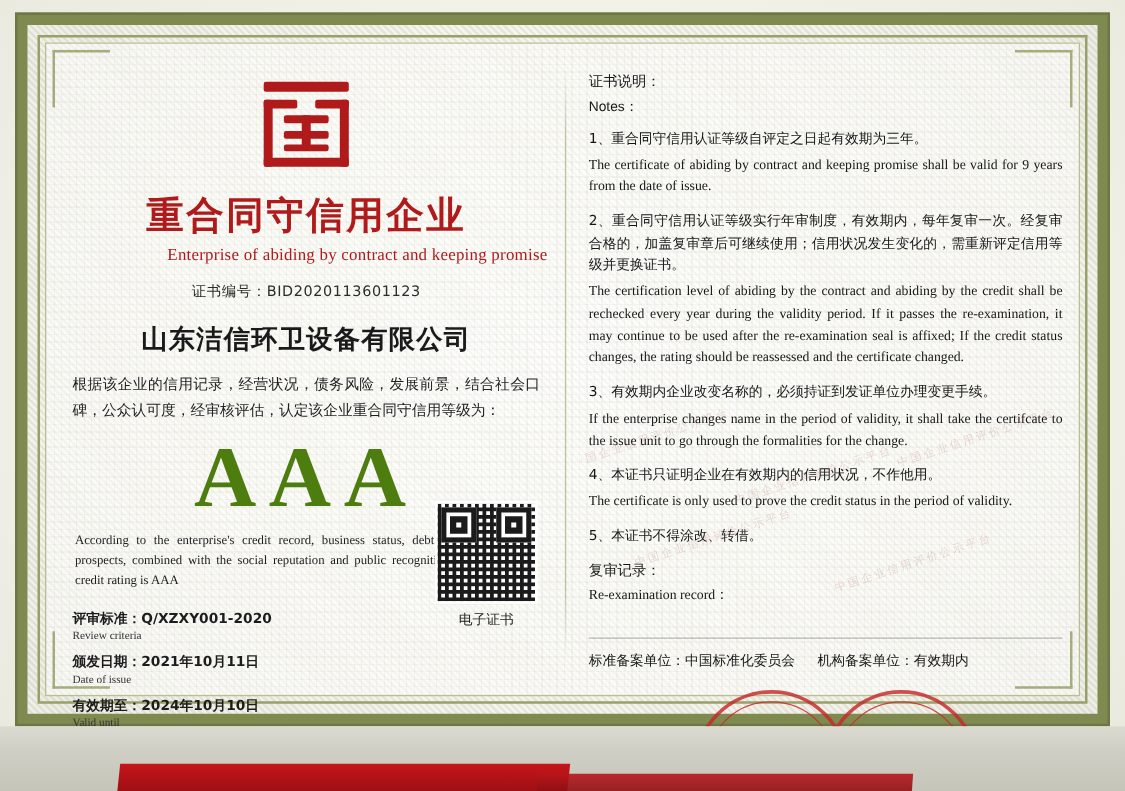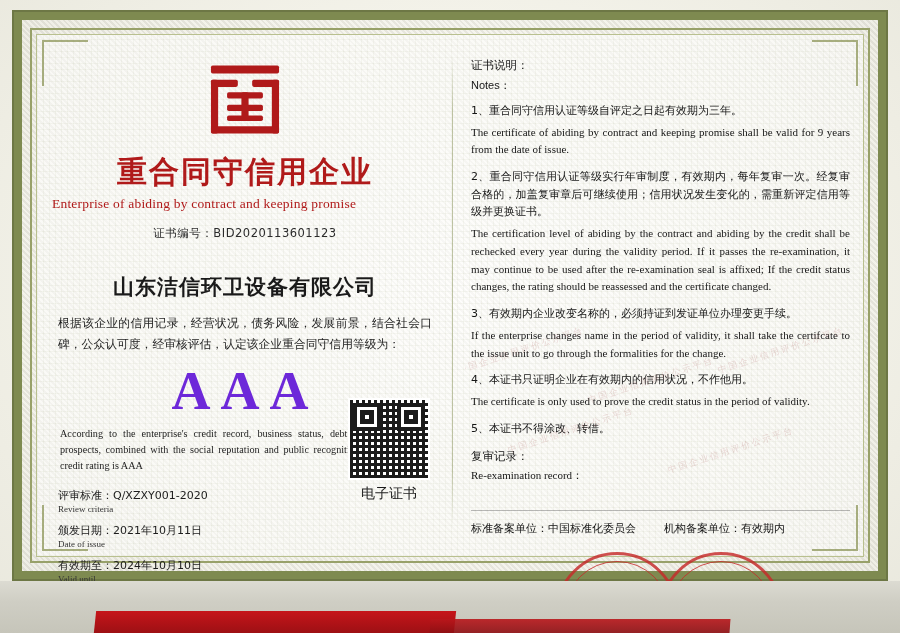--- a/index.html
+++ b/index.html
@@ -143,59 +143,59 @@
     text-align: center;
     font-family: "DejaVu Sans", sans-serif;
     font-size: 30px;
     font-weight: bold;
     color: #b01a1a;
     letter-spacing: 2px;
     margin-top: 6px;
     white-space: nowrap;
   }
   .title-en {
-    text-align: left;
+    text-align: right;
     font-family: "Liberation Serif", serif;
     font-size: 13.5px;
     color: #b01a1a;
     margin-top: 3px;
     letter-spacing: .2px;
   }
   .cert-no {
     text-align: center;
     font-family: "DejaVu Sans", sans-serif;
     font-size: 11.5px;
     color: #2b2b2b;
     margin-top: 14px;
     letter-spacing: .5px;
   }
   .company {
     text-align: center;
     font-family: "DejaVu Sans", sans-serif;
     font-size: 21px;
     font-weight: bold;
     color: #1a1a1a;
-    margin-top: 32px;
+    margin-top: 16px;
     letter-spacing: 1px;
   }
   .body-cn {
     font-family: "DejaVu Sans", sans-serif;
     font-size: 11.8px;
     line-height: 1.75;
     color: #1e1e1e;
     margin-top: 12px;
     text-align: justify;
     padding: 0 6px;
   }
   .grade {
     text-align: center;
     font-family: "Liberation Serif", serif;
-    font-size: 54px;
+    font-size: 69px;
     font-weight: bold;
-    color: #6d28d9;
+    color: #4d7c0f;
     letter-spacing: 10px;
     line-height: 1;
     margin: 10px 0 6px 0;
   }
   .body-en {
     font-family: "Liberation Serif", serif;
     font-size: 10.2px;
     line-height: 1.55;
     color: #1d1d1d;
     text-align: justify;
@@ -208,20 +208,21 @@
     position: relative;
   }
   .meta-row {
     margin-bottom: 9px;
   }
   .meta-cn {
     font-family: "DejaVu Sans", sans-serif;
     font-size: 11px;
     color: #1c1c1c;
     white-space: nowrap;
+    font-weight: bold;
   }
   .meta-en {
     font-family: "Liberation Serif", serif;
     font-size: 9px;
     color: #333;
     margin-top: 1px;
   }
   .inquiry-links {
     font-family: "Liberation Serif", serif;
     font-size: 9px;
@@ -254,21 +255,21 @@
     position: absolute;
     width: 20px; height: 20px;
     border: 4px solid #1b1b1b;
     background: #fff;
     box-shadow: inset 0 0 0 3px #fff, inset 0 0 0 8px #1b1b1b;
   }
   .qr:before { left: 3px; top: 3px; }
   .qr:after { right: 3px; top: 3px; }
   .qr-label {
     font-family: "DejaVu Sans", sans-serif;
-    font-size: 14px;
+    font-size: 11px;
     color: #1c1c1c;
     margin-top: 5px;
   }
 
   
   .r-head {
     font-family: "DejaVu Sans", sans-serif;
     font-size: 11.5px;
     color: #161616;
     margin-bottom: 5px;
@@ -305,21 +306,21 @@
     font-family: "Liberation Serif", serif;
     font-size: 11px;
     color: #161616;
     margin-top: 4px;
     border-bottom: 1px solid rgba(60,60,60,.35);
     padding-bottom: 27px;
     margin-bottom: 10px;
   }
   .filing-row {
     display: flex;
-    gap: 28px;
+    gap: 18px;
     font-family: "DejaVu Sans", sans-serif;
     font-size: 11px;
     color: #161616;
     margin-top: 8px;
   }
   
   .stamp-area {
     position: relative;
     height: 130px;
     margin-top: 14px;

